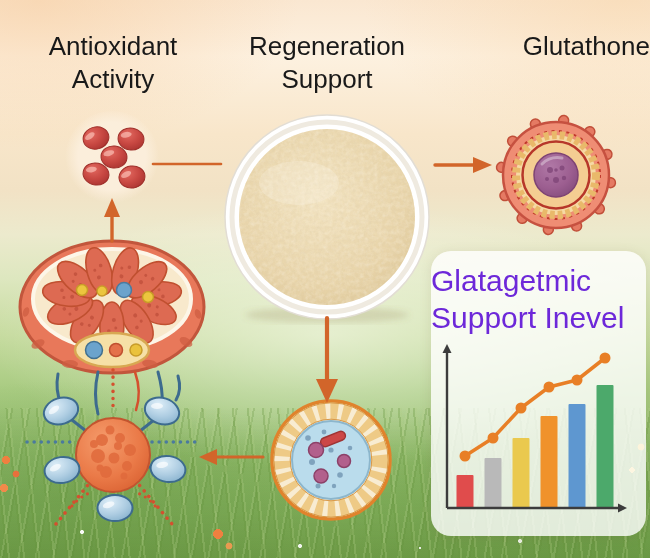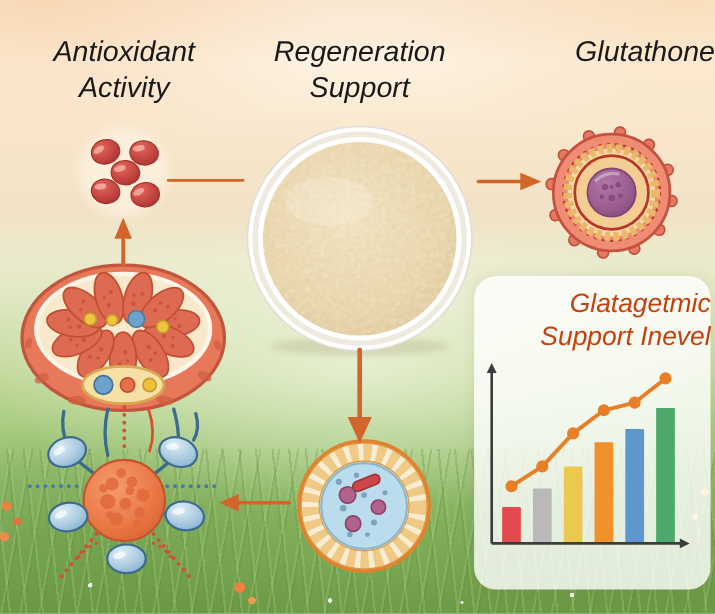--- a/index.html
+++ b/index.html
@@ -1,18 +1,18 @@
 <!DOCTYPE html>
 <html><head>
 <meta charset="utf-8">
 <style>
   html,body{margin:0;padding:0;background:#fff;}
   .canvas{
     position:relative;width:650px;height:558px;overflow:hidden;
-    font-family:"Liberation Sans",sans-serif;color:#1a1a1a;font-style:italic;
+    font-family:"Liberation Sans",sans-serif;color:#1a1a1a;
   }
   
   .bg-sky{
     position:absolute;inset:0;
     background-image:
       radial-gradient(420px 240px at 6% 0%,   rgba(247,204,158,.55), transparent 62%),
       radial-gradient(420px 240px at 96% 0%,  rgba(248,213,168,.50), transparent 62%),
       radial-gradient(480px 190px at 50% 60%, rgba(255,255,246,.55), transparent 70%),
       radial-gradient(340px 170px at 10% 90%, rgba(88,138,58,.30),  transparent 72%),
       radial-gradient(340px 170px at 92% 94%, rgba(92,146,62,.28),  transparent 72%),
@@ -48,21 +48,21 @@
   .label{position:absolute;text-align:center;font-size:26px;line-height:1.27;color:#191919;}
   #label-antioxidant{left:8px;  top:30px;width:210px;}
   #label-mito       {left:222px;top:30px;width:210px;}
   #label-gluta      {left:440px;top:30px;width:210px;text-align:right;}
   
   .card{
     position:absolute;left:431px;top:251px;width:215px;height:285px;
     background:rgba(255,255,255,.80);border-radius:20px;
     box-shadow:0 2px 12px rgba(110,95,55,.14);
   }
-  .card-title{padding-top:11px;text-align:right;font-size:24px;line-height:1.24;color:#c2410c;}
+  .card-title{padding-top:11px;text-align:left;font-size:30px;line-height:1.24;color:#6d28d9;}
   #chart{display:block;margin:2px auto 0;}
   svg{position:absolute;overflow:visible;}
   .abs{position:absolute;}
 </style>
 </head>
 <body>
 
 <div class="canvas">
 
   <div class="bg-sky"></div>

